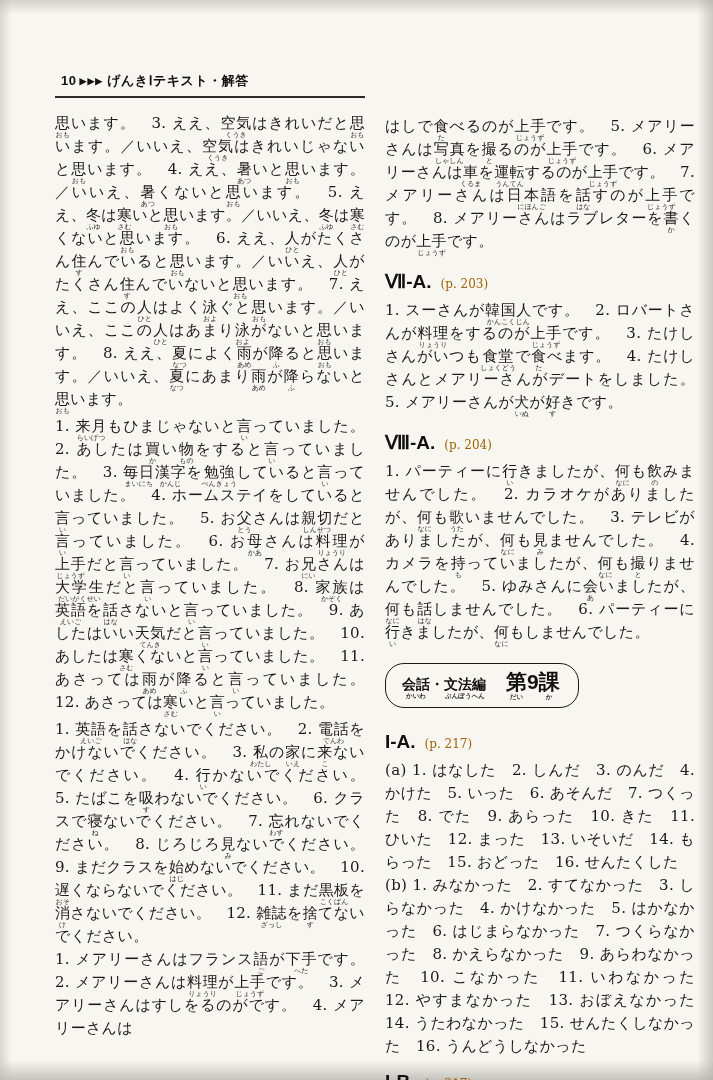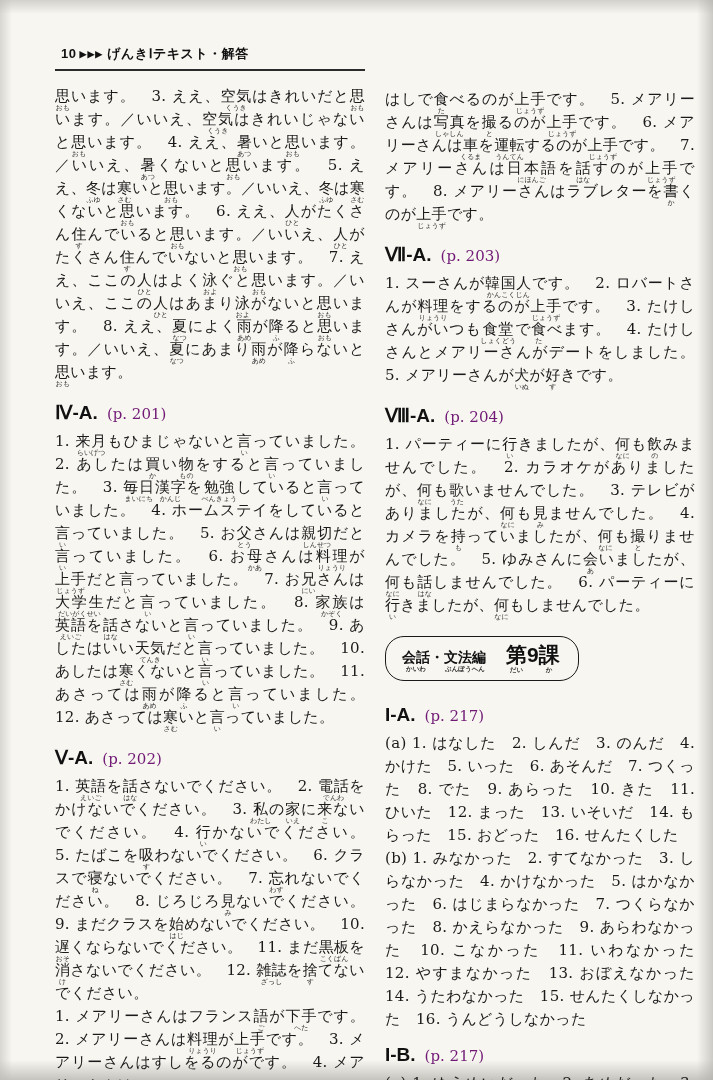--- a/index.html
+++ b/index.html
@@ -9,21 +9,21 @@
     color: #1c1c1c;
     background:
       linear-gradient(90deg, rgba(190,188,182,.55) 0, rgba(190,188,182,0) 12px),
       linear-gradient(270deg, rgba(175,173,167,.6) 0, rgba(175,173,167,0) 16px),
       linear-gradient(180deg, rgba(186,184,178,.6) 0, rgba(186,184,178,0) 14px),
       linear-gradient(0deg, rgba(170,168,162,.65) 0, rgba(170,168,162,0) 20px),
       #f8f6f1;
   }
   .page {
     width: 713px; height: 1080px;
-    padding: 45px 18px 0 55px;
+    padding: 72px 18px 0 55px;
     display: flex;
   }
   .col { width: 310px; }
   .col-left { margin-right: 20px; }
   .col-right { padding-top: 43px; }
 
   .header {
     font-family: "Liberation Sans", sans-serif;
     font-weight: 700;
     font-size: 13px;
@@ -52,23 +52,23 @@
   rt { font-size: 7px; line-height: 1; color: #2e2e2e; letter-spacing: 0; }
 
   .sec-head { margin: 13px 0 6px; white-space: nowrap; }
   .sec-label {
     font-family: "Liberation Sans", sans-serif;
     font-weight: 700;
     font-size: 19px;
     color: #111;
   }
   .sec-page {
-    font-size: 15px;
+    font-size: 12px;
     margin-left: 9px;
-    color: #701a75;
+    color: #a16207;
   }
 
   .chapter-box {
     display: inline-flex;
     align-items: baseline;
     gap: 20px;
     border: 1.7px solid #1a1a1a;
     border-radius: 19px;
     padding: 4px 18px 7px 16px;
     margin: 15px 0 10px;
@@ -91,23 +91,21 @@
 </head>
 <body>
 
 <div class="page">
   <div class="col col-left">
     <div class="header">
       <span>10</span><span class="arrows">▶▶▶</span><span>げんきⅠテキスト・解答</span>
     </div>
     <div>
         <p class="body-par"><ruby>思<rt>おも</rt></ruby>います。　3. ええ、<ruby>空気<rt>くうき</rt></ruby>はきれいだと<ruby>思<rt>おも</rt></ruby>います。／いいえ、<ruby>空気<rt>くうき</rt></ruby>はきれいじゃないと<ruby>思<rt>おも</rt></ruby>います。　4. ええ、<ruby>暑<rt>あつ</rt></ruby>いと<ruby>思<rt>おも</rt></ruby>います。／いいえ、<ruby>暑<rt>あつ</rt></ruby>くないと<ruby>思<rt>おも</rt></ruby>います。　5. ええ、<ruby>冬<rt>ふゆ</rt></ruby>は<ruby>寒<rt>さむ</rt></ruby>いと<ruby>思<rt>おも</rt></ruby>います。／いいえ、<ruby>冬<rt>ふゆ</rt></ruby>は<ruby>寒<rt>さむ</rt></ruby>くないと<ruby>思<rt>おも</rt></ruby>います。　6. ええ、<ruby>人<rt>ひと</rt></ruby>がたくさん<ruby>住<rt>す</rt></ruby>んでいると<ruby>思<rt>おも</rt></ruby>います。／いいえ、<ruby>人<rt>ひと</rt></ruby>がたくさん<ruby>住<rt>す</rt></ruby>んでいないと<ruby>思<rt>おも</rt></ruby>います。　7. ええ、ここの<ruby>人<rt>ひと</rt></ruby>はよく<ruby>泳<rt>およ</rt></ruby>ぐと<ruby>思<rt>おも</rt></ruby>います。／いいえ、ここの<ruby>人<rt>ひと</rt></ruby>はあまり<ruby>泳<rt>およ</rt></ruby>がないと<ruby>思<rt>おも</rt></ruby>います。　8. ええ、<ruby>夏<rt>なつ</rt></ruby>によく<ruby>雨<rt>あめ</rt></ruby>が<ruby>降<rt>ふ</rt></ruby>ると<ruby>思<rt>おも</rt></ruby>います。／いいえ、<ruby>夏<rt>なつ</rt></ruby>にあまり<ruby>雨<rt>あめ</rt></ruby>が<ruby>降<rt>ふ</rt></ruby>らないと<ruby>思<rt>おも</rt></ruby>います。</p>
-        <div class="sec-head"><span class="sec-label">Ⅳ-A.</span><span class="sec-page">(p. 201)</span></div>
         <p class="body-par">1. <ruby>来月<rt>らいげつ</rt></ruby>もひまじゃないと<ruby>言<rt>い</rt></ruby>っていました。　2. あしたは<ruby>買<rt>か</rt></ruby>い<ruby>物<rt>もの</rt></ruby>をすると<ruby>言<rt>い</rt></ruby>っていました。　3. <ruby>毎日<rt>まいにち</rt></ruby><ruby>漢字<rt>かんじ</rt></ruby>を<ruby>勉強<rt>べんきょう</rt></ruby>していると<ruby>言<rt>い</rt></ruby>っていました。　4. ホームステイをしていると<ruby>言<rt>い</rt></ruby>っていました。　5. お<ruby>父<rt>とう</rt></ruby>さんは<ruby>親切<rt>しんせつ</rt></ruby>だと<ruby>言<rt>い</rt></ruby>っていました。　6. お<ruby>母<rt>かあ</rt></ruby>さんは<ruby>料理<rt>りょうり</rt></ruby>が<ruby>上手<rt>じょうず</rt></ruby>だと<ruby>言<rt>い</rt></ruby>っていました。　7. お<ruby>兄<rt>にい</rt></ruby>さんは<ruby>大学生<rt>だいがくせい</rt></ruby>だと<ruby>言<rt>い</rt></ruby>っていました。　8. <ruby>家族<rt>かぞく</rt></ruby>は<ruby>英語<rt>えいご</rt></ruby>を<ruby>話<rt>はな</rt></ruby>さないと<ruby>言<rt>い</rt></ruby>っていました。　9. あしたはいい<ruby>天気<rt>てんき</rt></ruby>だと<ruby>言<rt>い</rt></ruby>っていました。　10. あしたは<ruby>寒<rt>さむ</rt></ruby>くないと<ruby>言<rt>い</rt></ruby>っていました。　11. あさっては<ruby>雨<rt>あめ</rt></ruby>が<ruby>降<rt>ふ</rt></ruby>ると<ruby>言<rt>い</rt></ruby>っていました。　12. あさっては<ruby>寒<rt>さむ</rt></ruby>いと<ruby>言<rt>い</rt></ruby>っていました。</p>
-        <div class="sec-head"><span class="sec-label">Ⅴ-A.</span><span class="sec-page">(p. 202)</span></div>
         <p class="body-par">1. <ruby>英語<rt>えいご</rt></ruby>を<ruby>話<rt>はな</rt></ruby>さないでください。　2. <ruby>電話<rt>でんわ</rt></ruby>をかけないでください。　3. <ruby>私<rt>わたし</rt></ruby>の<ruby>家<rt>いえ</rt></ruby>に<ruby>来<rt>こ</rt></ruby>ないでください。　4. <ruby>行<rt>い</rt></ruby>かないでください。　5. たばこを<ruby>吸<rt>す</rt></ruby>わないでください。　6. クラスで<ruby>寝<rt>ね</rt></ruby>ないでください。　7. <ruby>忘<rt>わす</rt></ruby>れないでください。　8. じろじろ<ruby>見<rt>み</rt></ruby>ないでください。　9. まだクラスを<ruby>始<rt>はじ</rt></ruby>めないでください。　10. <ruby>遅<rt>おそ</rt></ruby>くならないでください。　11. まだ<ruby>黒板<rt>こくばん</rt></ruby>を<ruby>消<rt>け</rt></ruby>さないでください。　12. <ruby>雑誌<rt>ざっし</rt></ruby>を<ruby>捨<rt>す</rt></ruby>てないでください。</p>
         <p class="body-par">1. メアリーさんはフランス<ruby>語<rt>ご</rt></ruby>が<ruby>下手<rt>へた</rt></ruby>です。　2. メアリーさんは<ruby>料理<rt>りょうり</rt></ruby>が<ruby>上手<rt>じょうず</rt></ruby>です。　3. メアリーさんはすしをるのがです。　4. メアリーさんは</p>
       </div>
   </div>
   <div class="col col-right">
     <div><p class="body-par">はしで<ruby>食<rt>た</rt></ruby>べるのが<ruby>上手<rt>じょうず</rt></ruby>です。　5. メアリーさんは<ruby>写真<rt>しゃしん</rt></ruby>を<ruby>撮<rt>と</rt></ruby>るのが<ruby>上手<rt>じょうず</rt></ruby>です。　6. メアリーさんは<ruby>車<rt>くるま</rt></ruby>を<ruby>運転<rt>うんてん</rt></ruby>するのが<ruby>上手<rt>じょうず</rt></ruby>です。　7. メアリーさんは<ruby>日本語<rt>にほんご</rt></ruby>を<ruby>話<rt>はな</rt></ruby>すのが<ruby>上手<rt>じょうず</rt></ruby>です。　8. メアリーさんはラブレターを<ruby>書<rt>か</rt></ruby>くのが<ruby>上手<rt>じょうず</rt></ruby>です。</p><div class="sec-head"><span class="sec-label">Ⅶ-A.</span><span class="sec-page">(p. 203)</span></div><p class="body-par">1. スーさんが<ruby>韓国人<rt>かんこくじん</rt></ruby>です。　2. ロバートさんが<ruby>料理<rt>りょうり</rt></ruby>をするのが<ruby>上手<rt>じょうず</rt></ruby>です。　3. たけしさんがいつも<ruby>食堂<rt>しょくどう</rt></ruby>で<ruby>食<rt>た</rt></ruby>べます。　4. たけしさんとメアリーさんがデートをしました。　5. メアリーさんが<ruby>犬<rt>いぬ</rt></ruby>が<ruby>好<rt>す</rt></ruby>きです。</p><div class="sec-head"><span class="sec-label">Ⅷ-A.</span><span class="sec-page">(p. 204)</span></div><p class="body-par">1. パーティーに<ruby>行<rt>い</rt></ruby>きましたが、<ruby>何<rt>なに</rt></ruby>も<ruby>飲<rt>の</rt></ruby>みませんでした。　2. カラオケがありましたが、<ruby>何<rt>なに</rt></ruby>も<ruby>歌<rt>うた</rt></ruby>いませんでした。　3. テレビがありましたが、<ruby>何<rt>なに</rt></ruby>も<ruby>見<rt>み</rt></ruby>ませんでした。　4. カメラを<ruby>持<rt>も</rt></ruby>っていましたが、<ruby>何<rt>なに</rt></ruby>も<ruby>撮<rt>と</rt></ruby>りませんでした。　5. ゆみさんに<ruby>会<rt>あ</rt></ruby>いましたが、<ruby>何<rt>なに</rt></ruby>も<ruby>話<rt>はな</rt></ruby>しませんでした。　6. パーティーに<ruby>行<rt>い</rt></ruby>きましたが、<ruby>何<rt>なに</rt></ruby>もしませんでした。</p><div class="chapter-box">
           <span class="box-label"><ruby>会話<rt>かいわ</rt></ruby>・<ruby>文法編<rt>ぶんぽうへん</rt></ruby></span>
           <span class="box-title"><ruby>第<rt>だい</rt></ruby>9<ruby>課<rt>か</rt></ruby></span>
         </div><div class="sec-head"><span class="sec-label">I-A.</span><span class="sec-page">(p. 217)</span></div><p class="body-par">(a) 1. はなした　2. しんだ　3. のんだ　4. かけた　5. いった　6. あそんだ　7. つくった　8. でた　9. あらった　10. きた　11. ひいた　12. まった　13. いそいだ　14. もらった　15. おどった　16. せんたくした</p><p class="body-par">(b) 1. みなかった　2. すてなかった　3. しらなかった　4. かけなかった　5. はかなかった　6. はじまらなかった　7. つくらなかった　8. かえらなかった　9. あらわなかった　10. こなかった　11. いわなかった　12. やすまなかった　13. おぼえなかった　14. うたわなかった　15. せんたくしなかった　16. うんどうしなかった</p><div class="sec-head"><span class="sec-label">I-B.</span><span class="sec-page">(p. 217)</span></div><p class="body-par">(a) 1. ゆうめいだった　2. あめだった　3. あかかった　4. かわいかった　5. みじかかった　6. し</p></div>
   </div>

